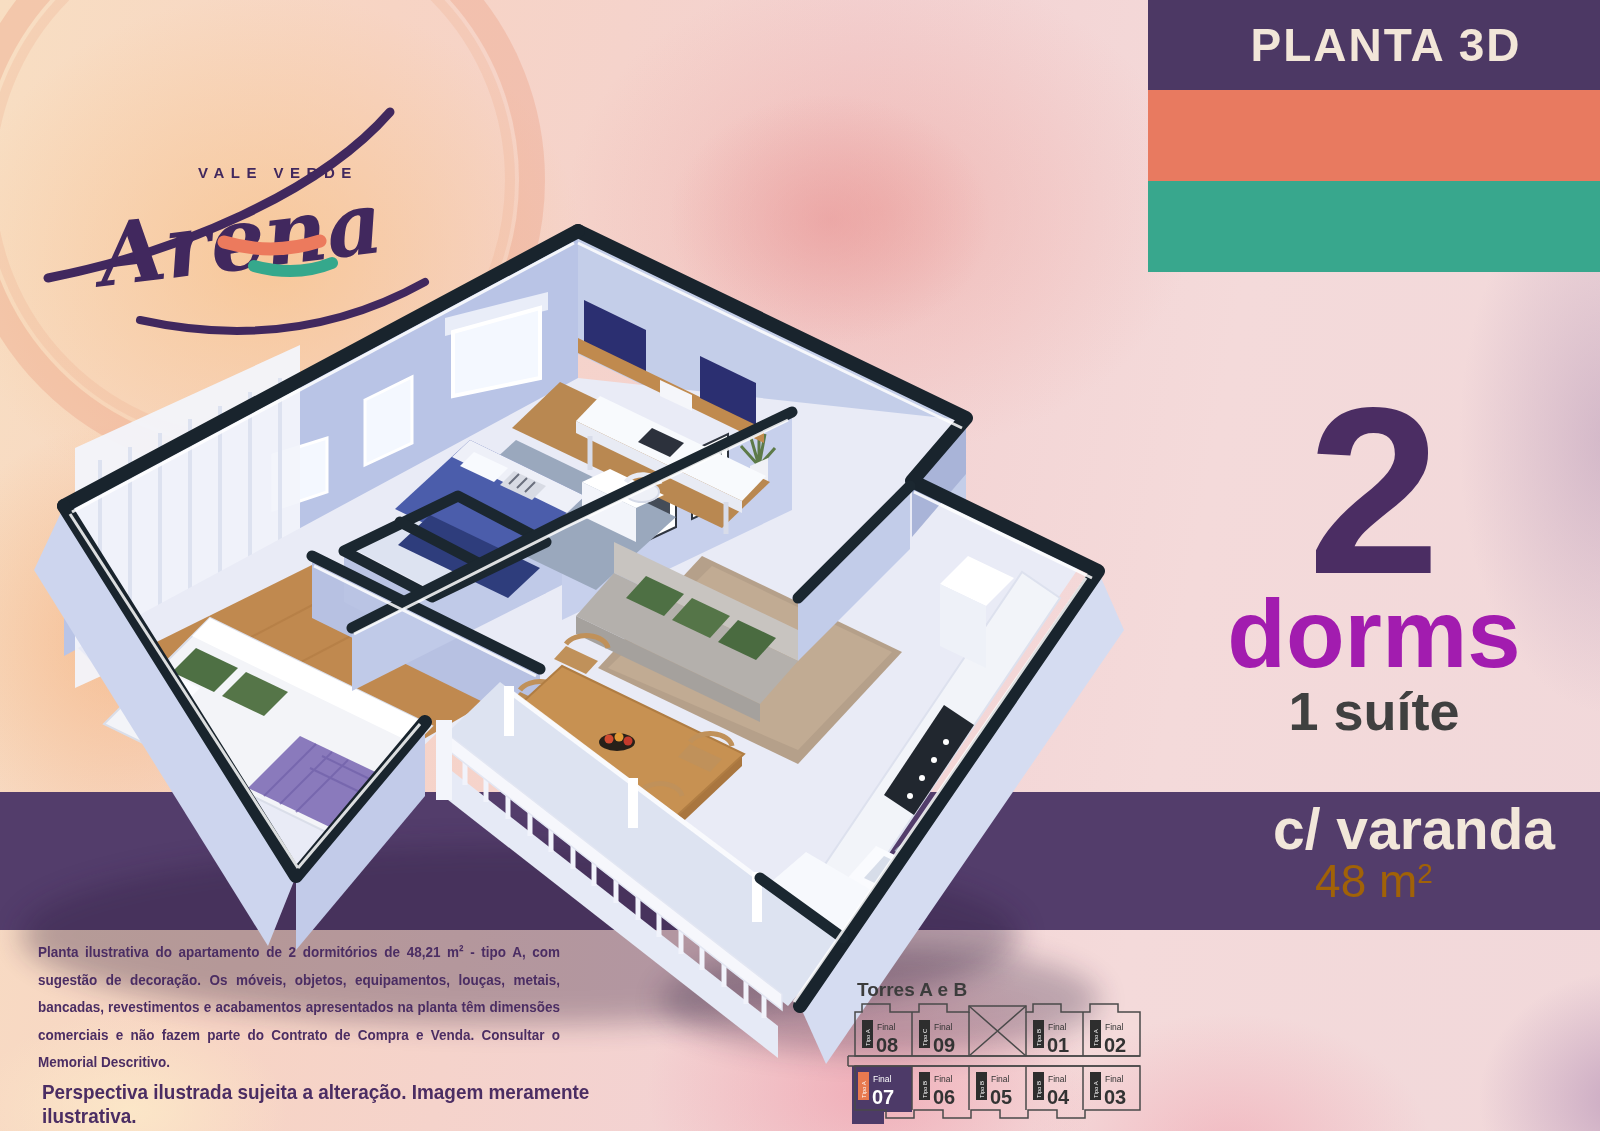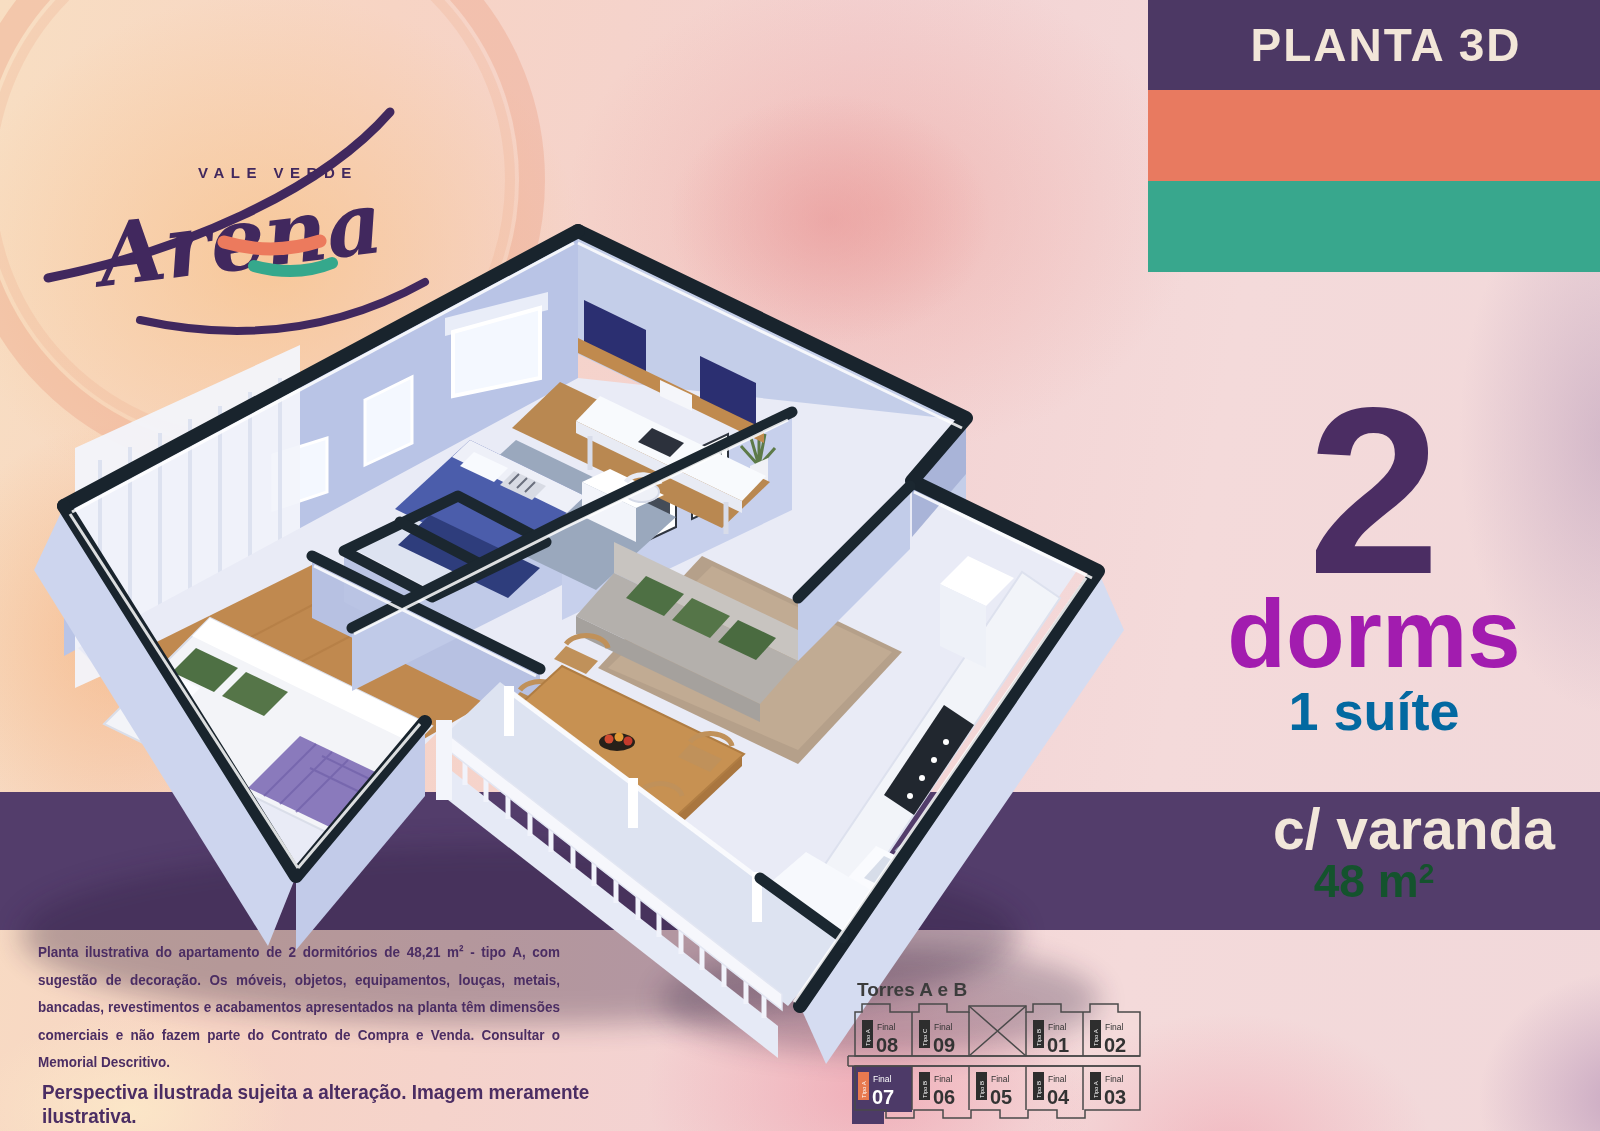--- a/index.html
+++ b/index.html
@@ -43,25 +43,25 @@
   .bar.purple{top:0;height:90px;background:#4c3864;}
   .bar.orange{top:90px;height:91px;background:#e87a60;}
   .bar.teal{top:181px;height:91px;background:#38a78d;}
   .panel-title{margin:0;width:100%;line-height:90px;text-align:center;
     font-size:46px;font-weight:bold;letter-spacing:2px;color:#f2e6d8;padding-left:24px;}
   .big-number{position:absolute;left:1148px;top:372px;width:452px;text-align:center;
     font-size:238px;line-height:1;font-weight:bold;color:#4b2d63;}
   .dorms{position:absolute;left:1148px;top:586px;width:452px;text-align:center;
     font-size:96px;line-height:1;font-weight:bold;color:#a21caf;}
   .suite{position:absolute;left:1148px;top:684px;width:452px;text-align:center;
-    font-size:54px;line-height:1;font-weight:bold;color:#0369a1;}
+    font-size:54px;line-height:1;font-weight:bold;color:#404040;}
   .varanda{position:absolute;left:1188px;top:801px;width:452px;text-align:center;
     font-size:57px;line-height:1;font-weight:bold;color:#f2e7da;}
   .area{position:absolute;left:1148px;top:858px;width:452px;text-align:center;
-    font-size:46px;line-height:1;font-weight:bold;color:#14532d;}
+    font-size:46px;line-height:1;font-weight:normal;color:#a16207;}
   .area sup{font-size:28px;vertical-align:14px;}
   
   .disclaimer{position:absolute;left:38px;top:938px;width:600px;
     transform:scaleX(.87);transform-origin:left top;
     font-size:15.5px;line-height:1.78;font-weight:bold;color:#4b2d63;text-align:justify;}
   .footnote{position:absolute;left:42px;top:1080px;width:640px;
     transform:scaleX(.9);transform-origin:left top;
     font-size:21px;font-weight:bold;color:#4b2d63;}
 </style>
 </head>

